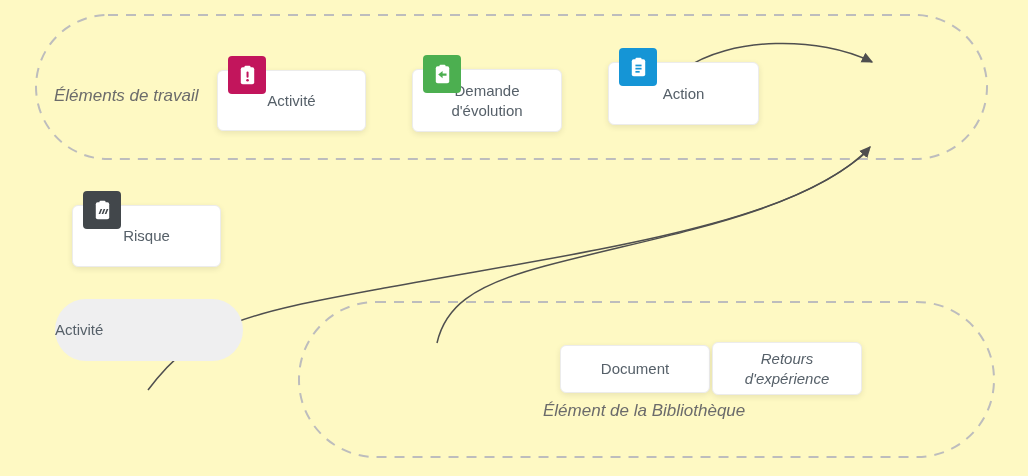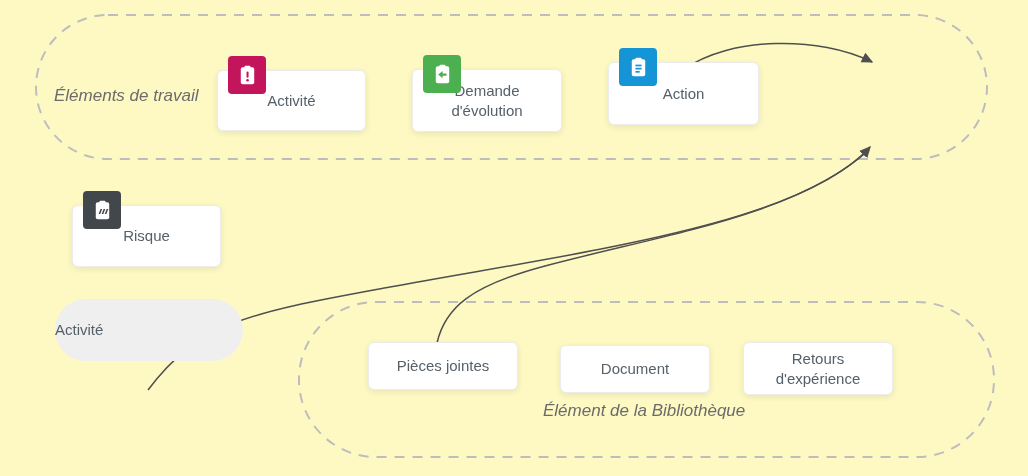--- a/index.html
+++ b/index.html
@@ -30,21 +30,21 @@
   
   #card-evenement { left:217px; top:70px;  width:149px; height:61px; }
   #card-demande   { left:412px; top:69px;  width:150px; height:63px; padding:0 24px; }
   #card-action    { left:608px; top:62px;  width:151px; height:63px; }
   #card-livrable  { left:807px; top:70px;  width:148px; height:64px; }
   #card-risque    { left:72px;  top:205px; width:149px; height:62px; }
   #pill-activite  { left:55px;  top:299px; width:188px; height:62px; }
   #pill-backlog   { left:51px;  top:394px; width:189px; height:63px; padding:0 38px; }
   #card-pieces    { left:368px; top:342px; width:150px; height:48px; }
   #card-document  { left:560px; top:345px; width:150px; height:48px; }
-  #card-retours   { left:743px; top:342px; width:150px; height:53px; padding:8px 20px; }
+  #card-retours   { left:712px; top:342px; width:150px; height:53px; padding:8px 20px;font-style:italic; }
   #label-travail  { left:54px;  top:86px; }
   #label-biblio   { left:543px; top:401px; }
 </style>
 </head>
 <body>
 
 <div class="canvas">
 
   <svg class="layer-svg" width="1028" height="476" viewBox="0 0 1028 476">
     <defs>
@@ -109,23 +109,20 @@
         <path d="M14.3 15.6l2.1-5.2h1.7l-2.1 5.2z" fill="currentColor"></path>
       </svg>
     </span>
     <span>Risque</span>
   </div>
 
   <div class="pill" id="pill-activite">
     <span>Activité</span>
   </div>
 
-  <div class="node" id="card-pieces">
-    <span>Pièces jointes</span>
-  </div>
   <div class="node" id="card-document">
     <span>Document</span>
   </div>
   <div class="node" id="card-retours">
     <span>Retours d'expérience</span>
   </div>
 
 </div>
 
 </body></html>

